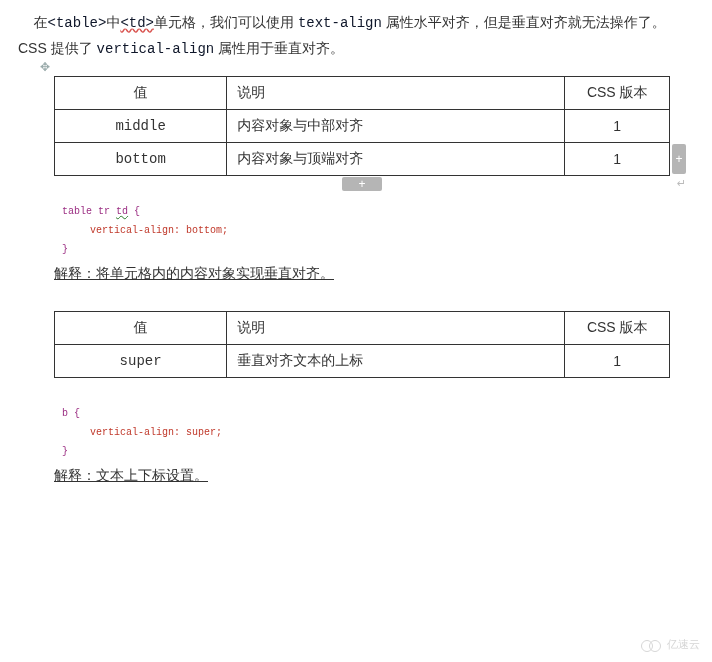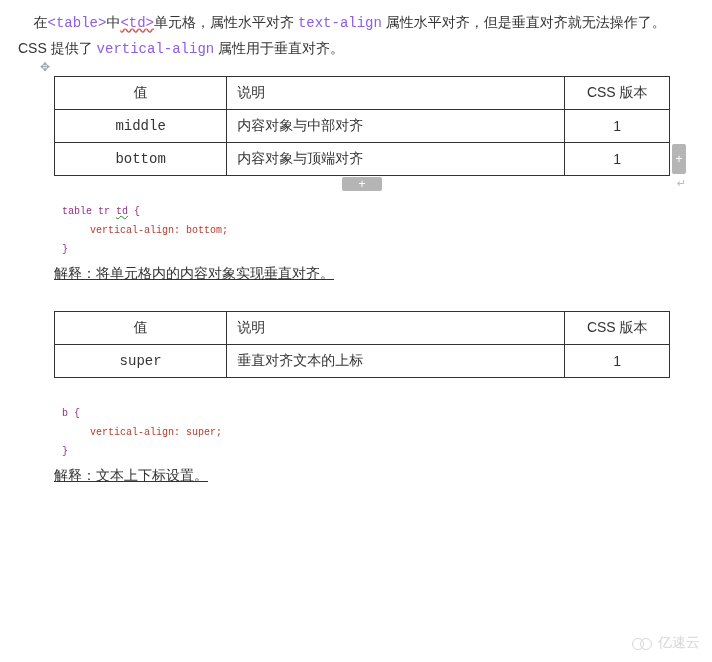--- a/index.html
+++ b/index.html
@@ -13,21 +13,21 @@
       position: relative;
       padding: 10px 18px 10px 18px;
     }
     .intro-text {
       line-height: 1.8;
       color: #333;
       margin-bottom: 14px;
     }
     .intro-text .mono {
       font-family: Consolas, "Courier New", monospace;
-      color: #8b5cf6;
+      color: #0f172a;
     }
     .underline {
       text-decoration: underline;
       text-decoration-style: wavy;
       text-decoration-color: #d9534f;
     }
     .table-wrap {
       position: relative;
       margin-left: 36px;
       margin-right: 24px;
@@ -119,21 +119,21 @@
       line-height: 1.8;
       text-decoration: underline;
     }
     .gap { height: 24px; }
     .table-wrap2 { margin-left: 36px; margin-right: 24px; }
     .watermark {
       position: absolute;
       right: 12px;
       bottom: 10px;
       color: #cfcfcf;
-      font-size: 14px;
+      font-size: 11px;
       display: flex;
       align-items: center;
       gap: 4px;
       opacity: 0.85;
     }
     .wm-icon {
       display: inline-block;
       width: 22px;
       height: 14px;
       position: relative;
@@ -146,21 +146,21 @@
       width: 10px; height: 10px;
       top: 2px;
     }
     .wm-icon::before { left: 0; }
     .wm-icon::after { left: 8px; }
   </style>
 </head>
 <body>
 
 <p class="intro-text">
-  &nbsp;&nbsp;&nbsp;&nbsp;<span>在</span><span class="mono">&lt;table&gt;</span><span>中</span><span class="mono underline">&lt;td&gt;</span><span>单元格，属性水平对齐 </span><span class="mono">text-align</span><span> 属性水平对齐，但是垂直对齐就无法操作了。CSS 提供了 </span><span class="mono">vertical-align</span><span> 属性用于垂直对齐。</span>
+  &nbsp;&nbsp;&nbsp;&nbsp;<span>在</span><span class="mono">&lt;table&gt;</span><span>中</span><span class="mono underline">&lt;td&gt;</span><span>单元格，我们可以使用 </span><span class="mono">text-align</span><span> 属性水平对齐，但是垂直对齐就无法操作了。CSS 提供了 </span><span class="mono">vertical-align</span><span> 属性用于垂直对齐。</span>
 </p>
 
 <div class="table-wrap">
   <span class="move-handle">✥</span>
   <span class="add-col">+</span>
   <span class="add-row">+</span>
   <span class="para-mark">↵</span>
   <table>
     <thead>
       <tr>

